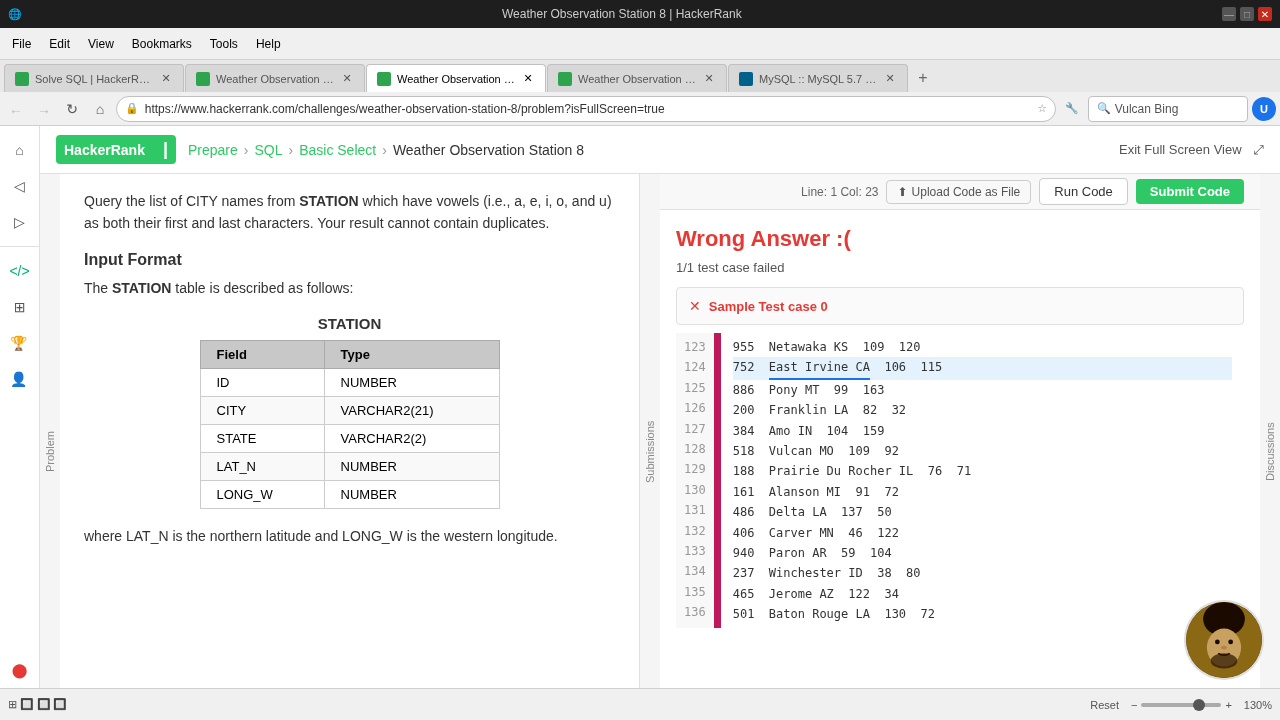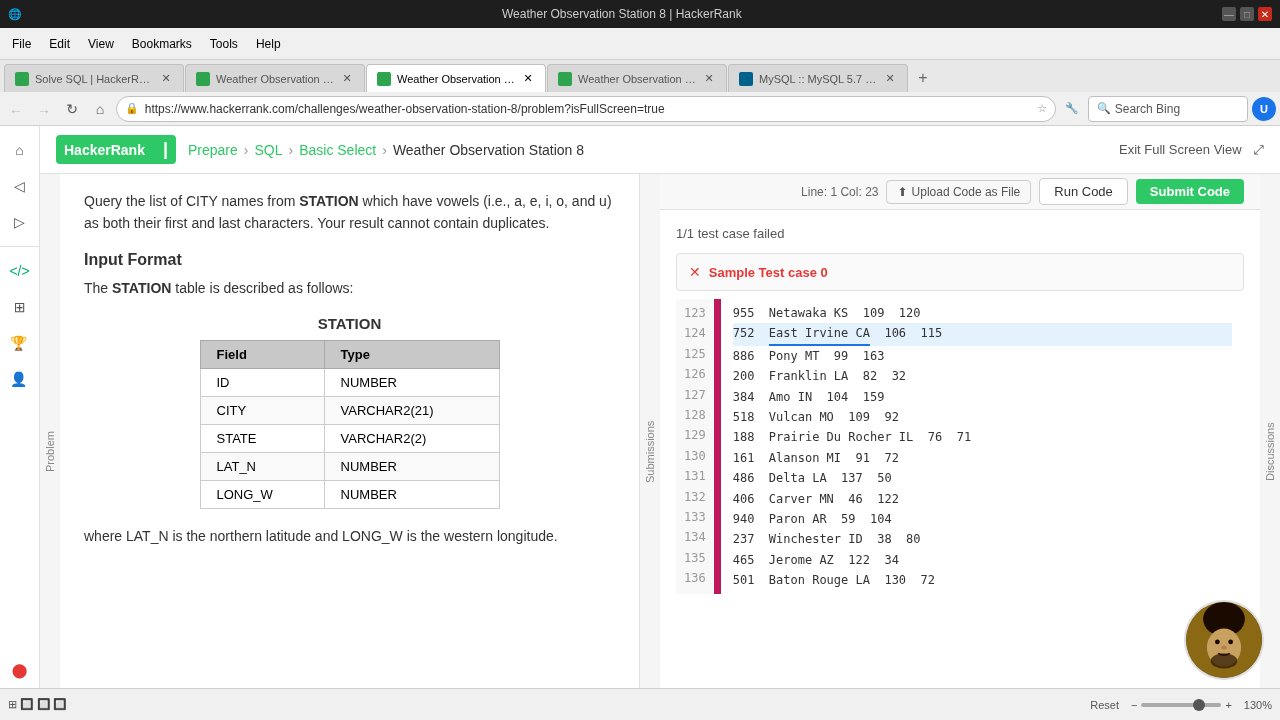--- a/index.html
+++ b/index.html
@@ -456,21 +456,21 @@
   <div class="nav-btn">↻</div>
   <div class="nav-btn">⌂</div>
   <div class="address-bar">
     <span style="color:#999;font-size:11px;">🔒</span>
     <span class="address-text">https://www.hackerrank.com/challenges/weather-observation-station-8/problem?isFullScreen=true</span>
     <span style="color:#999;font-size:11px;">☆</span>
   </div>
   <div class="nav-btn" style="font-size:11px;">🔧</div>
   <div class="search-bar">
     <span style="color:#999;font-size:11px;">🔍</span>
-    <span style="color:#555;font-size:12px;">Search Bing</span>
+    <span style="color:#555;font-size:12px;">Vulcan Bing</span>
   </div>
   <div class="profile-icon">U</div>
 </div>
 
 <div class="main-layout">
 
   <div class="left-sidebar">
     <div class="sidebar-icon">⌂</div>
     <div class="sidebar-icon">◁</div>
     <div class="sidebar-icon">▷</div>
@@ -565,20 +565,21 @@
           <span class="line-col-info">Line: 1  Col: 23</span>
           <button class="upload-btn">
             <span>⬆</span>
             <span>Upload Code as File</span>
           </button>
           <button class="run-btn">Run Code</button>
           <button class="submit-btn">Submit Code</button>
         </div>
 
         <div class="result-area">
+          <div class="wrong-answer-title">Wrong Answer :(</div>
           <div class="test-case-failed">1/1 test case failed</div>
 
           <div class="test-case-header">
             <span class="x-icon">✕</span>
             <span class="test-case-label">Sample Test case 0</span>
           </div>
 
           <div class="output-container">
             <div class="line-numbers">
               <div>123</div>

